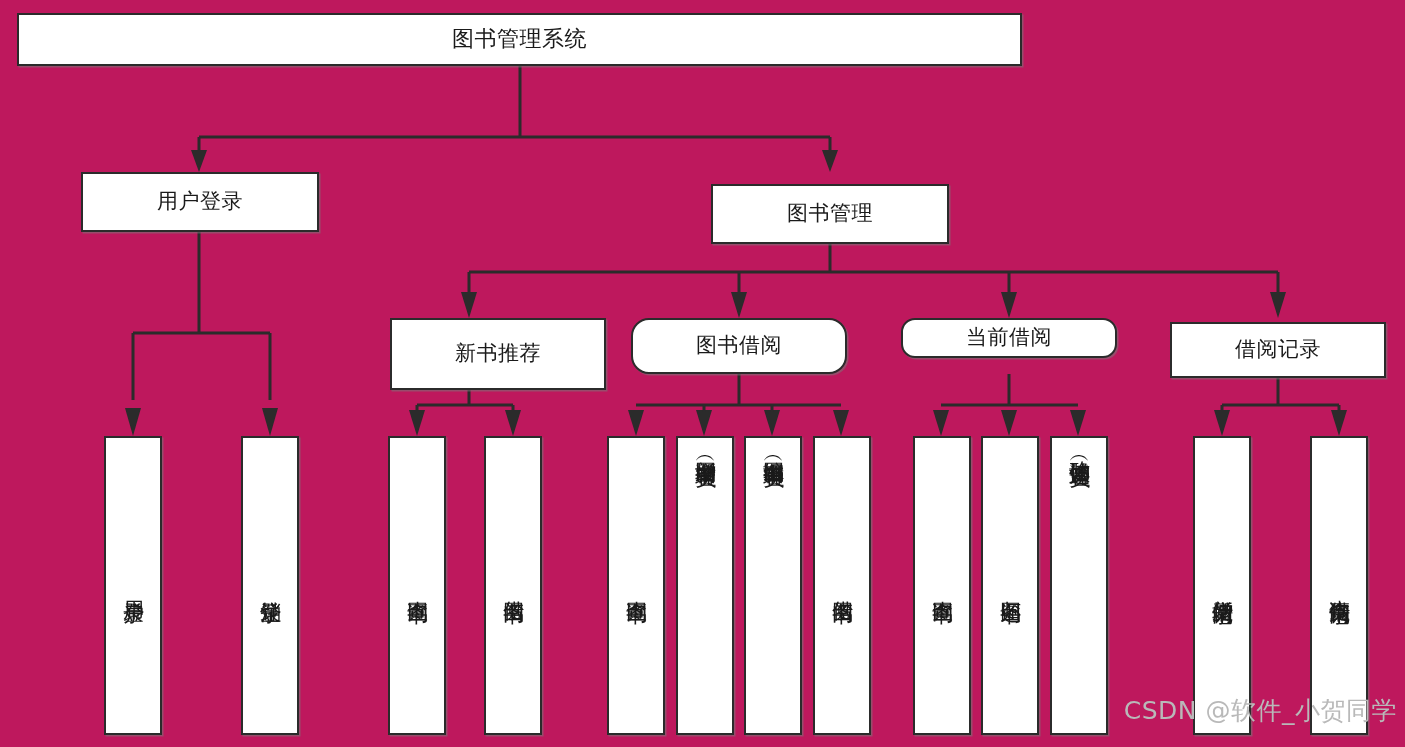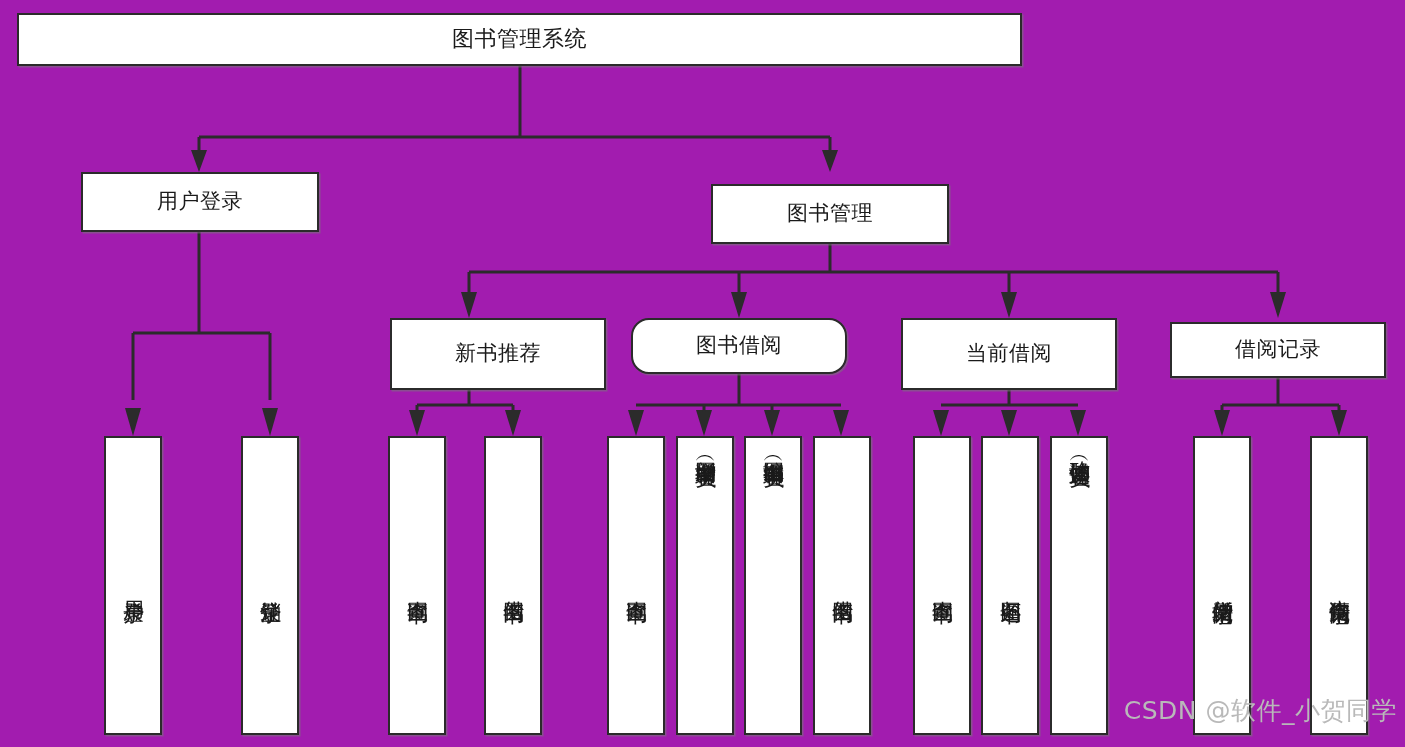--- a/index.html
+++ b/index.html
@@ -7,21 +7,21 @@
     padding: 0;
     background: #ffffff;
   }
   body {
     font-family: "DejaVu Sans", "Liberation Sans", sans-serif;
   }
   #canvas {
     position: relative;
     width: 1405px;
     height: 747px;
-    background: #a21caf;
+    background: #be185d;
     overflow: hidden;
   }
   .node {
     position: absolute;
     box-sizing: border-box;
     border: 2px solid #2b2b2b;
     background: #ffffff;
     box-shadow: 1.5px 1.5px 0 rgba(120,120,120,0.55);
   }
   .node-h {
@@ -160,21 +160,21 @@
   </div>
 
   <div class="node node-h" style="left:361px; top:318px; width:216px; height:72px;margin-left:29px;">
     <span class="label">新书推荐</span>
   </div>
 
   <div class="node node-h" style="left:631px; top:318px; width:216px; height:56px;border-radius:18px;">
     <span class="label">图书借阅</span>
   </div>
 
-  <div class="node node-h" style="left:901px; top:318px; width:216px; height:72px;">
+  <div class="node node-h" style="left:901px; top:318px; width:216px; height:40px;border-radius:14px;">
     <span class="label">当前借阅</span>
   </div>
 
   <div class="node node-h" style="left:1170px; top:322px; width:216px; height:56px;">
     <span class="label">借阅记录</span>
   </div>
 
   <div class="node node-v centered" style="left:104px; top:436px; width:58px; height:299px;">
     <span class="label">用户登录</span>
   </div>

